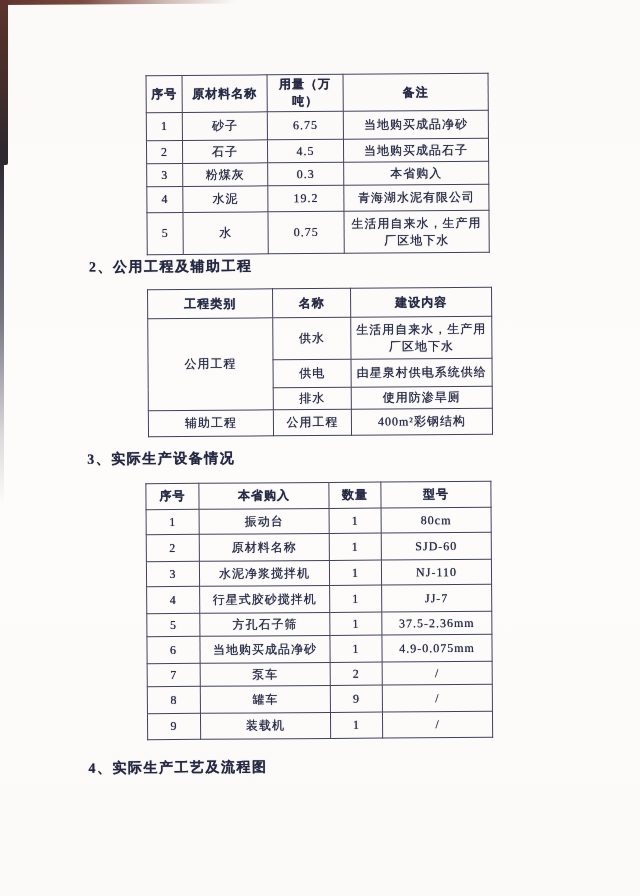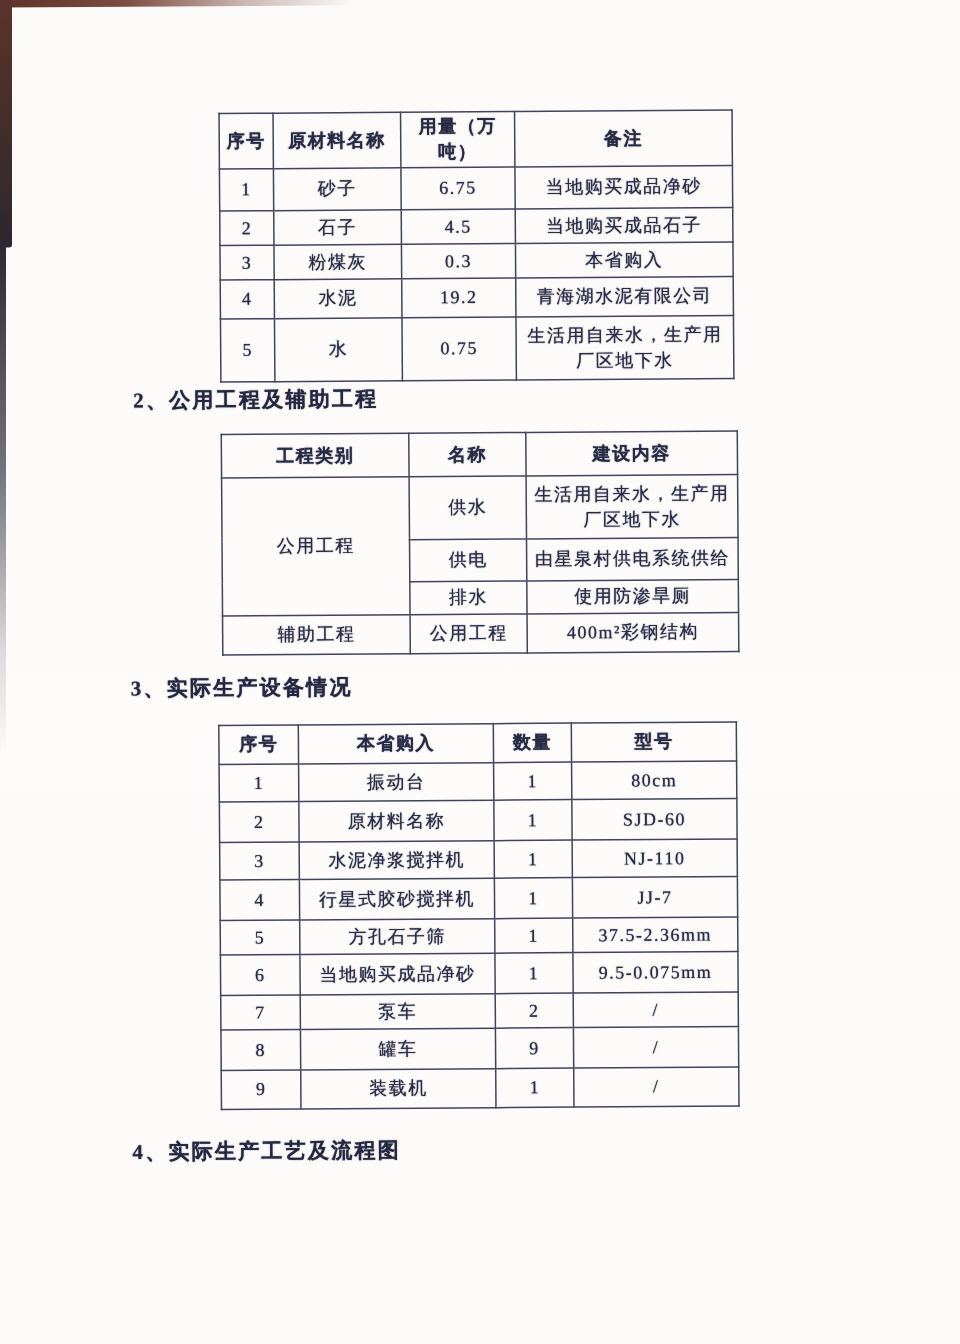--- a/index.html
+++ b/index.html
@@ -187,21 +187,21 @@
       <tr style="height:23px">
         <td class="num">5</td>
         <td>方孔石子筛</td>
         <td class="num">1</td>
         <td class="num">37.5-2.36mm</td>
       </tr>
       <tr style="height:27px">
         <td class="num">6</td>
         <td>当地购买成品净砂</td>
         <td class="num">1</td>
-        <td class="num">9.5-0.075mm</td>
+        <td class="num">4.9-0.075mm</td>
       </tr>
       <tr style="height:23px">
         <td class="num">7</td>
         <td>泵车</td>
         <td class="num">2</td>
         <td class="num">/</td>
       </tr>
       <tr style="height:27px">
         <td class="num">8</td>
         <td>罐车</td>

